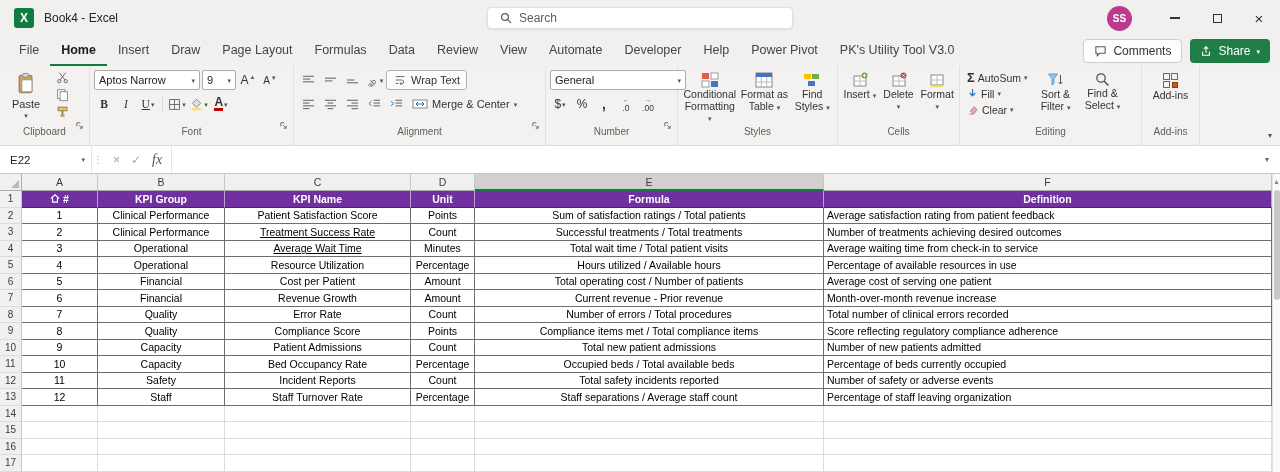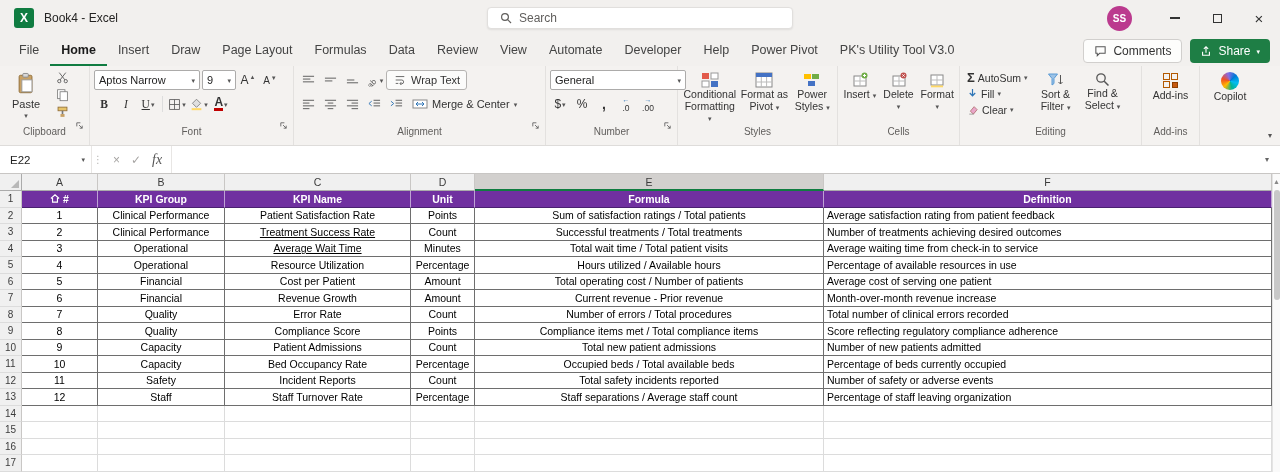--- a/index.html
+++ b/index.html
@@ -413,29 +413,29 @@
         </div>
         <div class="stackbtn" style="width:48px">
           <svg width="18" height="16" viewBox="0 0 18 16">
               <rect x="1" y="1" width="16" height="14" fill="#fff" stroke="#888"></rect>
               <rect x="1" y="1" width="16" height="4" fill="#4472C4"></rect>
               <line x1="6.3" y1="5" x2="6.3" y2="15" stroke="#BBB"></line>
               <line x1="11.6" y1="5" x2="11.6" y2="15" stroke="#BBB"></line>
               <line x1="1" y1="10" x2="17" y2="10" stroke="#BBB"></line>
             </svg>
           <span>Format as</span>
-          <span><span>Pivot</span> <span class="vv">▾</span></span>
+          <span><span>Table</span> <span class="vv">▾</span></span>
         </div>
         <div class="stackbtn" style="width:42px">
           <svg width="18" height="16" viewBox="0 0 18 16">
               <rect x="1" y="2" width="7" height="5" fill="#FFC000"></rect>
               <rect x="9" y="2" width="7" height="5" fill="#70AD47"></rect>
               <rect x="5" y="9" width="7" height="5" fill="#4472C4"></rect>
             </svg>
-          <span>Power</span>
+          <span>Find</span>
           <span><span>Styles</span> <span class="vv">▾</span></span>
         </div>
       </div>
       <div class="gfoot">
           <span class="glabel">Styles</span>
         </div>
     </div>
 
     <div class="rgroup" style="width:122px">
       <div class="gbody">
@@ -531,26 +531,20 @@
             </svg>
           <span>Add-ins</span>
         </div>
       </div>
       <div class="gfoot">
           <span class="glabel">Add-ins</span>
         </div>
     </div>
 
     <div class="rgroup" style="width:60px;border-right:none">
-      <div class="gbody" style="justify-content:center;width:100%">
-        <div class="stackbtn" style="width:50px">
-          <span class="copi"></span>
-          <span>Copilot</span>
-        </div>
-      </div>
       <div class="gfoot"></div>
     </div>
 
     <div class="collapse">▾</div>
   </div>
 
   <div class="fbar">
     <div class="namebox">
       <span>E22</span>
       <span class="vv">▾</span>
@@ -608,21 +602,21 @@
         </div>
         <div class="grow">
           <div class="rowhead">2</div>
           <div class="c tbl" style="width: 76px;">
             <span>1</span>
           </div>
           <div class="c tbl" style="width: 127px;">
             <span>Clinical Performance</span>
           </div>
           <div class="c tbl" style="width: 186px;">
-            <span>Patient Satisfaction Rate</span>
+            <span>Patient Satisfaction Score</span>
           </div>
           <div class="c tbl" style="width: 64px;">
             <span>Points</span>
           </div>
           <div class="c tbl" style="width: 349px;">
             <span>Sum of satisfaction ratings / Total patients</span>
           </div>
           <div class="c tbl left" style="width: 448px;">
             <span>Average satisfaction rating from patient feedback</span>
           </div>

